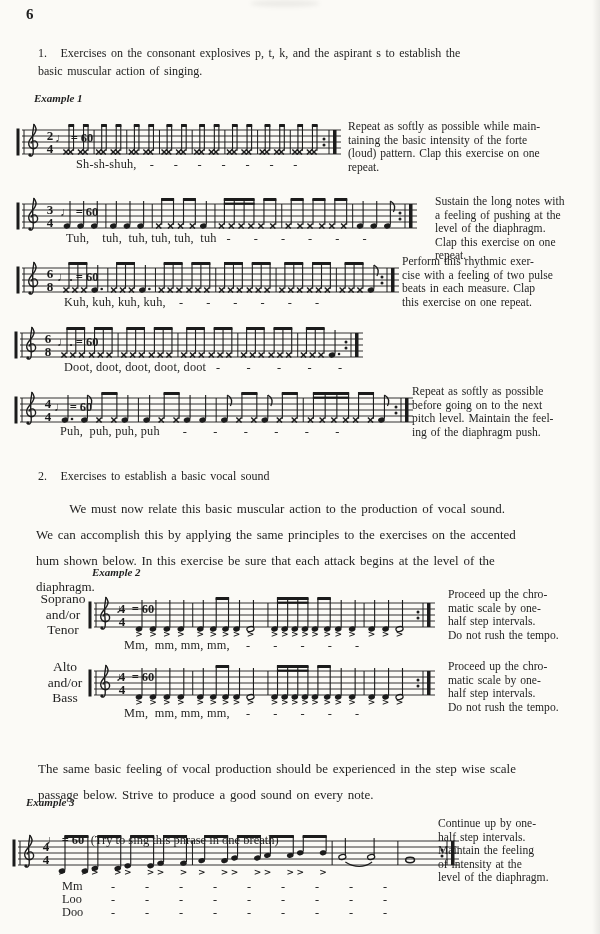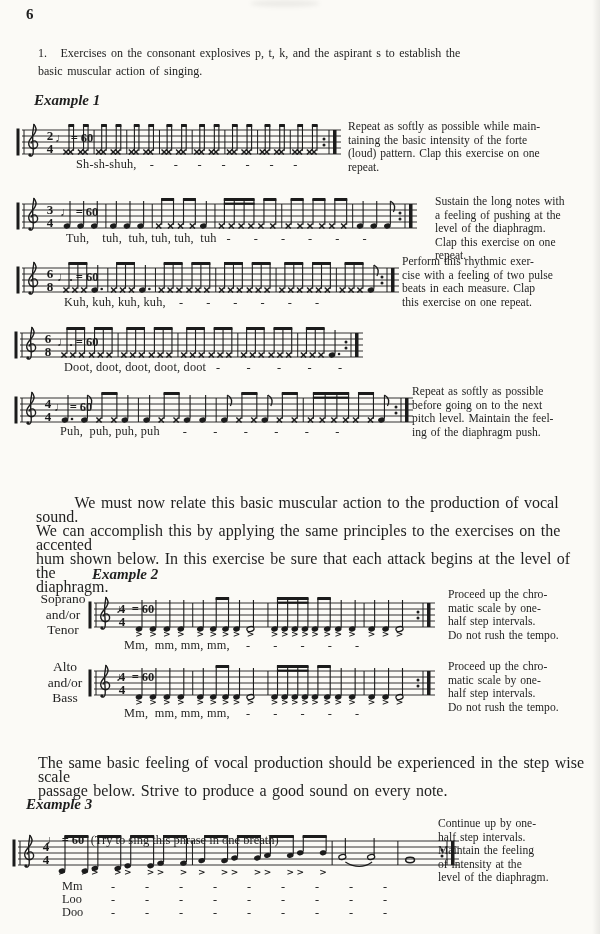--- a/index.html
+++ b/index.html
@@ -11,22 +11,22 @@
     color:#1f1f1f;
     overflow:hidden;
   }
   .scan-edge{position:absolute;right:0;top:0;width:8px;height:100%;
     background:linear-gradient(to right,rgba(0,0,0,0),rgba(0,0,0,0.07));}
   .scan-smudge{position:absolute;left:250px;top:0;width:70px;height:7px;
     background:rgba(0,0,0,0.06);border-radius:50%;filter:blur(2px);}
   .abs{position:absolute;}
   .pageno{font-size:15px;font-weight:bold;}
   .para{font-size:12px;line-height:18px;white-space:pre-wrap;word-spacing:1.5px;}
-  .para-sm{font-size:16px;line-height:14px;white-space:pre-wrap;word-spacing:1.5px;}
-  .ex-label{font-size:15px;font-weight:bold;font-style:italic;}
+  .para-sm{font-size:13px;line-height:26px;white-space:pre-wrap;word-spacing:1.5px;}
+  .ex-label{font-size:11px;font-weight:bold;font-style:italic;}
   .tempo{font-size:12.5px;font-weight:bold;white-space:pre;
     font-family:"Liberation Serif","DejaVu Sans",serif;margin-top:25px;}
   .tempo-paren{font-weight:normal;font-size:12.5px;}
   .lyrics{font-size:12.3px;white-space:pre;letter-spacing:0.2px;}
   .instr{font-size:11.6px;line-height:13.6px;white-space:pre-wrap;word-spacing:1px;}
   .vlabel{font-size:13.5px;line-height:15.5px;white-space:pre-line;text-align:center;}
   svg.staff{position:absolute;overflow:visible;}
   .lyr-grid{display:flex;flex-direction:column;}
   .lyr-row{display:flex;height:13px;font-size:12.3px;font-weight:bold;}
   .lyr-row .lbl{width:34px;font-weight:normal;}
@@ -647,20 +647,21 @@
       <circle cx="382" cy="29" r="1.5" fill="#1b1b1b"></circle>
       <line x1="387" y1="14" x2="387" y2="38" stroke="#1b1b1b" stroke-width="1"></line>
       <rect x="391" y="14" width="3.5" height="24" fill="#1b1b1b"></rect>
     </svg>
   <div class="abs lyrics" style="left:60px;top:424px">Puh,  puh, puh, puh       -        -        -        -        -        -</div>
   <div class="abs instr" style="left:412px;top:385px;width:184px">Repeat as softly as possible
 before going on to the next
 pitch level. Maintain the feel-
 ing of the diaphragm push.</div>
 
+  <div class="abs para" style="left:38px;top:467px;width:545px">2.   Exercises to establish a basic vocal sound</div>
   <div class="abs para-sm" style="left:36px;top:496px;width:550px">       We must now relate this basic muscular action to the production of vocal sound.
 We can accomplish this by applying the same principles to the exercises on the accented
 hum shown below. In this exercise be sure that each attack begins at the level of the
 diaphragm.</div>
 
   <div class="abs ex-label" style="left:92px;top:566px">Example 2</div>
 
   <div class="abs vlabel" style="left:30px;top:591px;width:66px">Soprano
 and/or
 Tenor</div>

